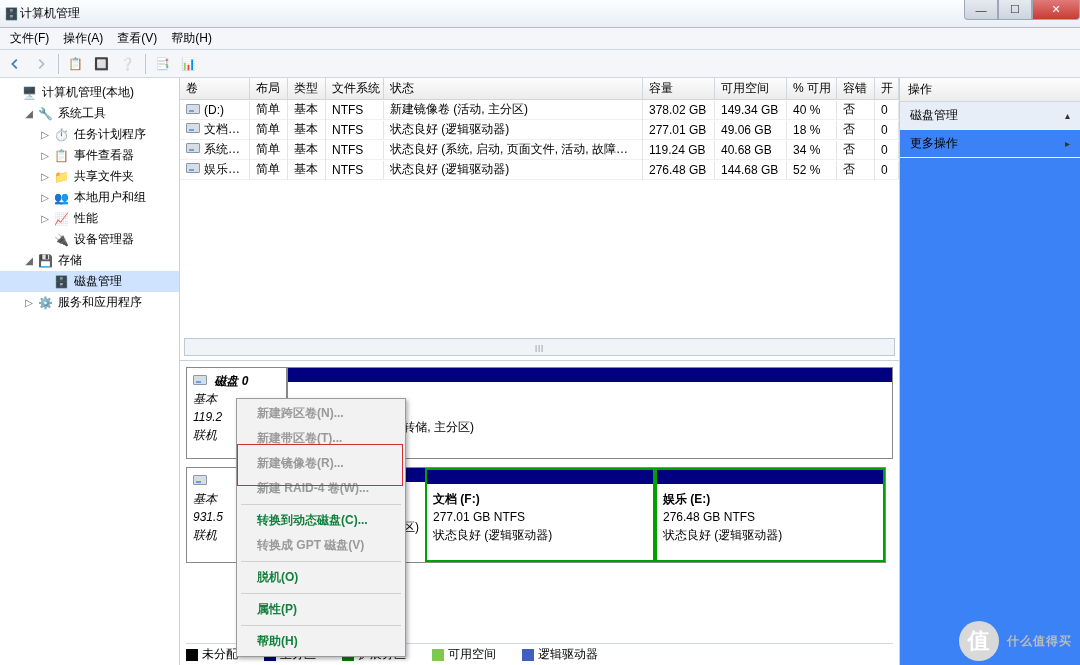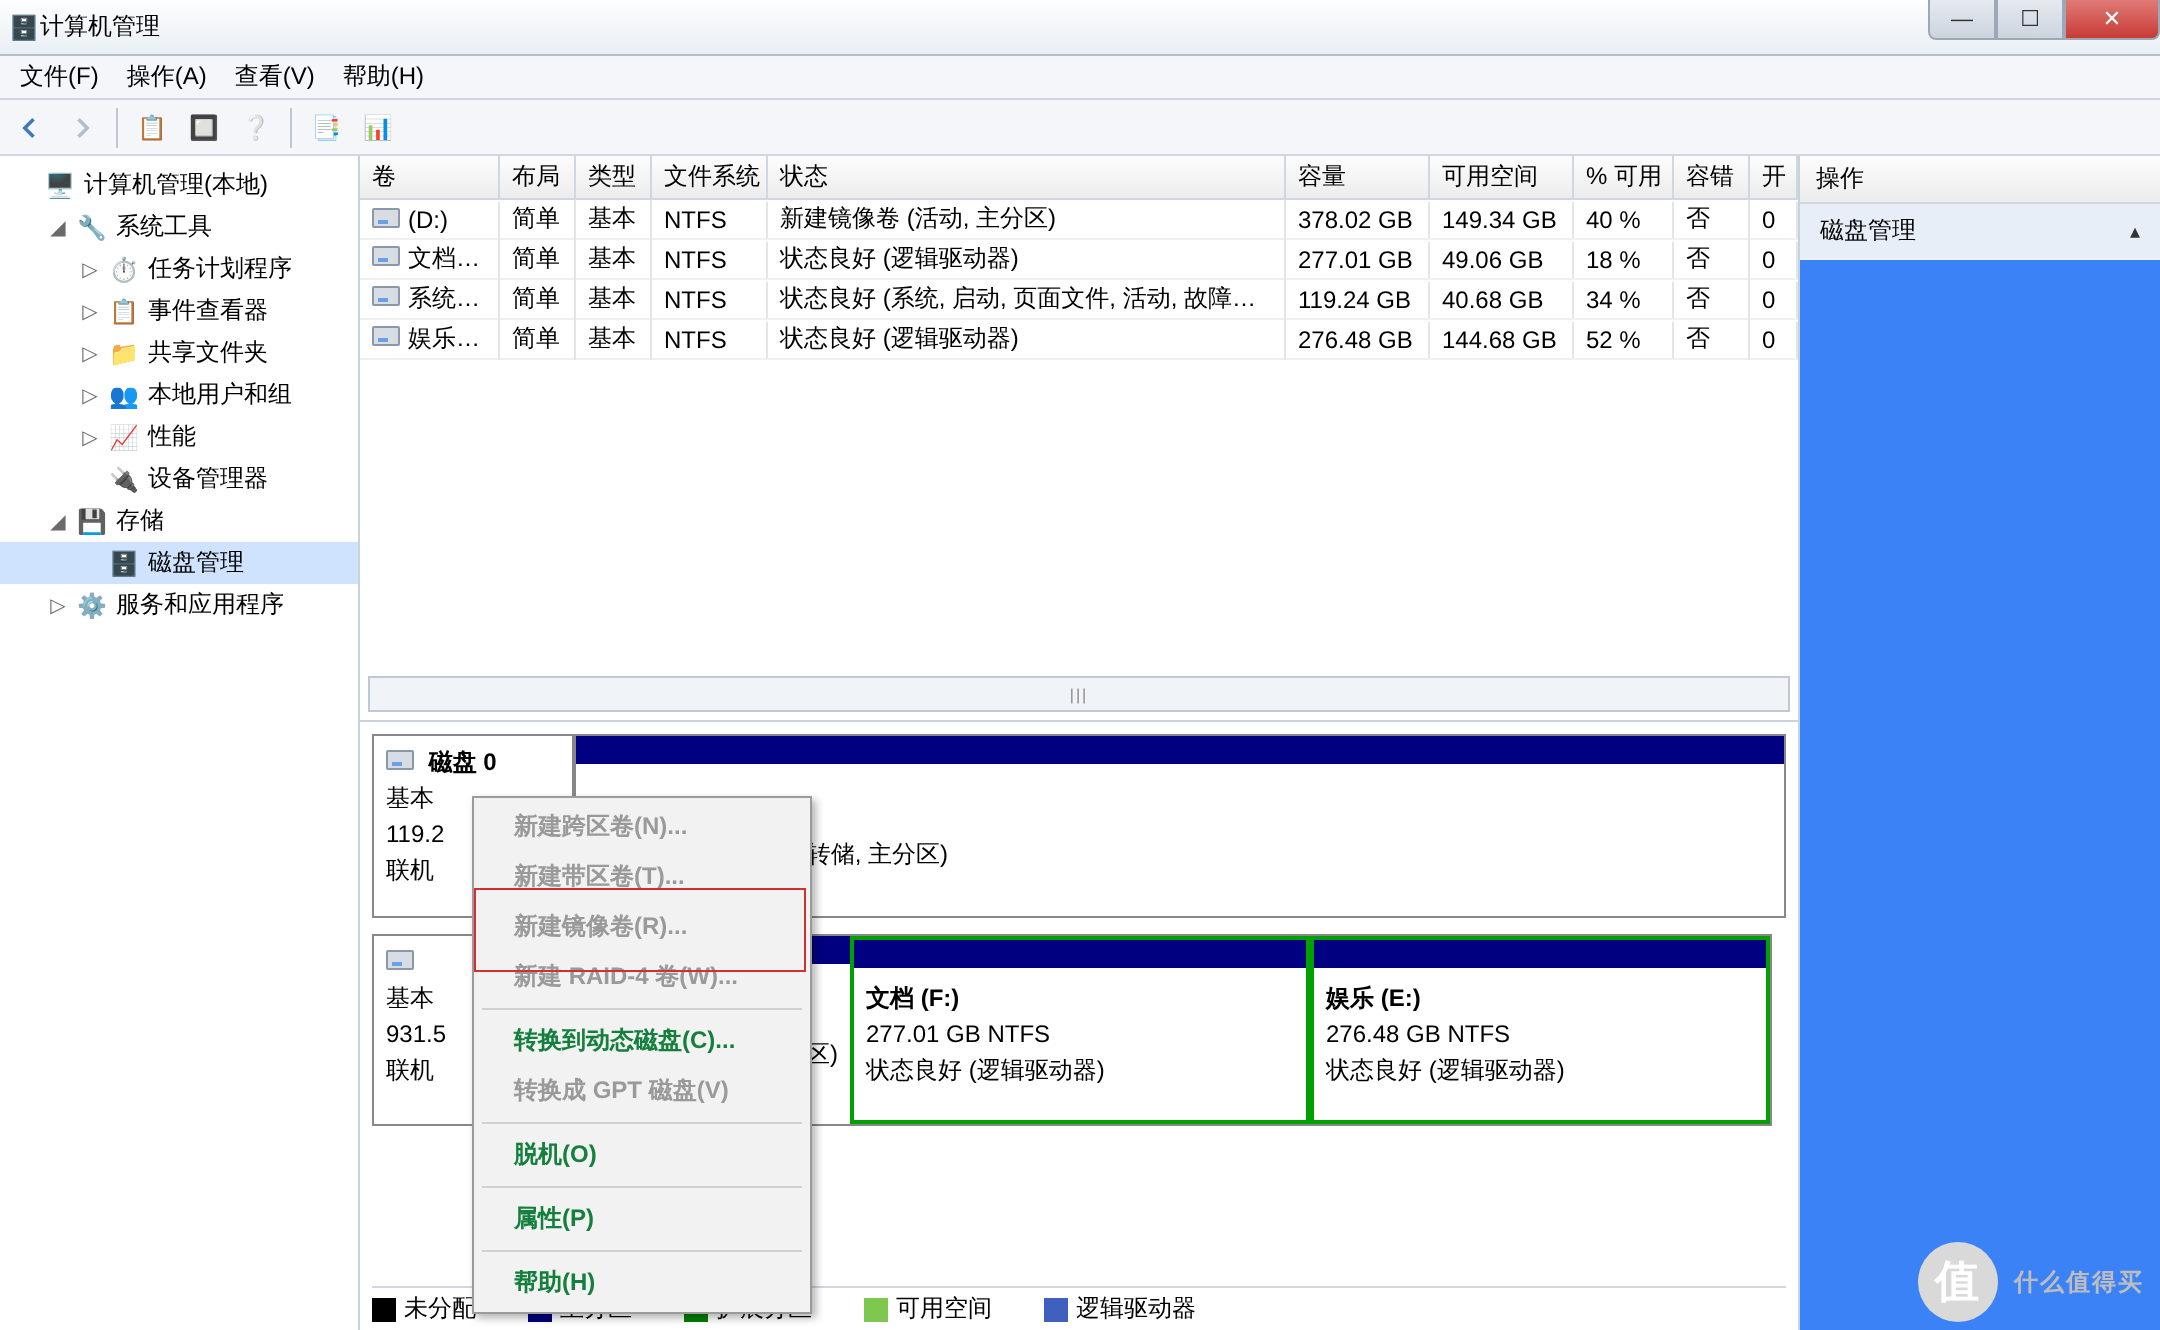--- a/index.html
+++ b/index.html
@@ -45,21 +45,21 @@
 .col-free { width:72px; }
 .col-pct { width:50px; }
 .col-fault { width:38px; }
 .col-oh { width:24px; }
 .vol-list { flex:0 0 auto; height:260px; overflow:hidden; background:#fff; position:relative;}
 .vol-scroll-row { position:absolute; bottom:4px; left:4px; right:4px; height:18px; border:1px solid #c0c8d4; background:#f0f3f7; display:flex; align-items:center;}
 .vol-scroll-row::after { content:'|||'; font-size:8px; color:#888; margin:auto; letter-spacing:1px;}
 
 .graphical { flex:1; overflow:hidden; padding:6px; border-top:1px solid #c9d1db; position:relative;}
 .disk-row { display:flex; margin-bottom:8px; border:1px solid #888; }
-.disk-label { width:100px; border-right:1px solid #888; padding:4px 6px; line-height:1.5; background:#fff;}
+.disk-label { width:100px; border-right:1px solid #888; padding:4px 6px; line-height:1.5; background:#fff;font-style:italic;}
 .disk-parts { flex:1; display:flex; }
 .part { border-left:1px solid #888; padding:4px 6px; line-height:1.5; position:relative; overflow:hidden;}
 .part-bar { position:absolute; top:0; left:0; right:0; height:14px; }
 .part .content { margin-top:16px; }
 .bar-navy { background:#000080; }
 .bar-green-border { border:2px solid #00a000; }
 
 .legend { position:absolute; left:6px; right:6px; bottom:2px; height:20px; display:flex; align-items:center; gap:6px; border-top:1px solid #d0d7e0; padding-top:2px; background:#fff;}
 .legend .sw { width:12px; height:12px; display:inline-block; margin-right:4px; vertical-align:middle;}
 .legend span { display:inline-flex; align-items:center; margin-right:10px;}
@@ -325,20 +325,24 @@
       </div>
     </div>
   </div>
 
   <div class="actions">
     <div class="hdr">操作</div>
     <div class="row accent">
       <span>磁盘管理</span>
         <span class="arr">▴</span>
     </div>
+    <div class="row">
+      <span>更多操作</span>
+        <span class="arr">▸</span>
+    </div>
   </div>
 </div>
 
 <div class="context-menu">
   <div class="mi disabled">新建跨区卷(N)...</div>
   <div class="mi disabled">新建带区卷(T)...</div>
   <div class="mi disabled">新建镜像卷(R)...</div>
   <div class="mi disabled">新建 RAID-4 卷(W)...</div>
   <div class="sep"></div>
   <div class="mi">转换到动态磁盘(C)...</div>

